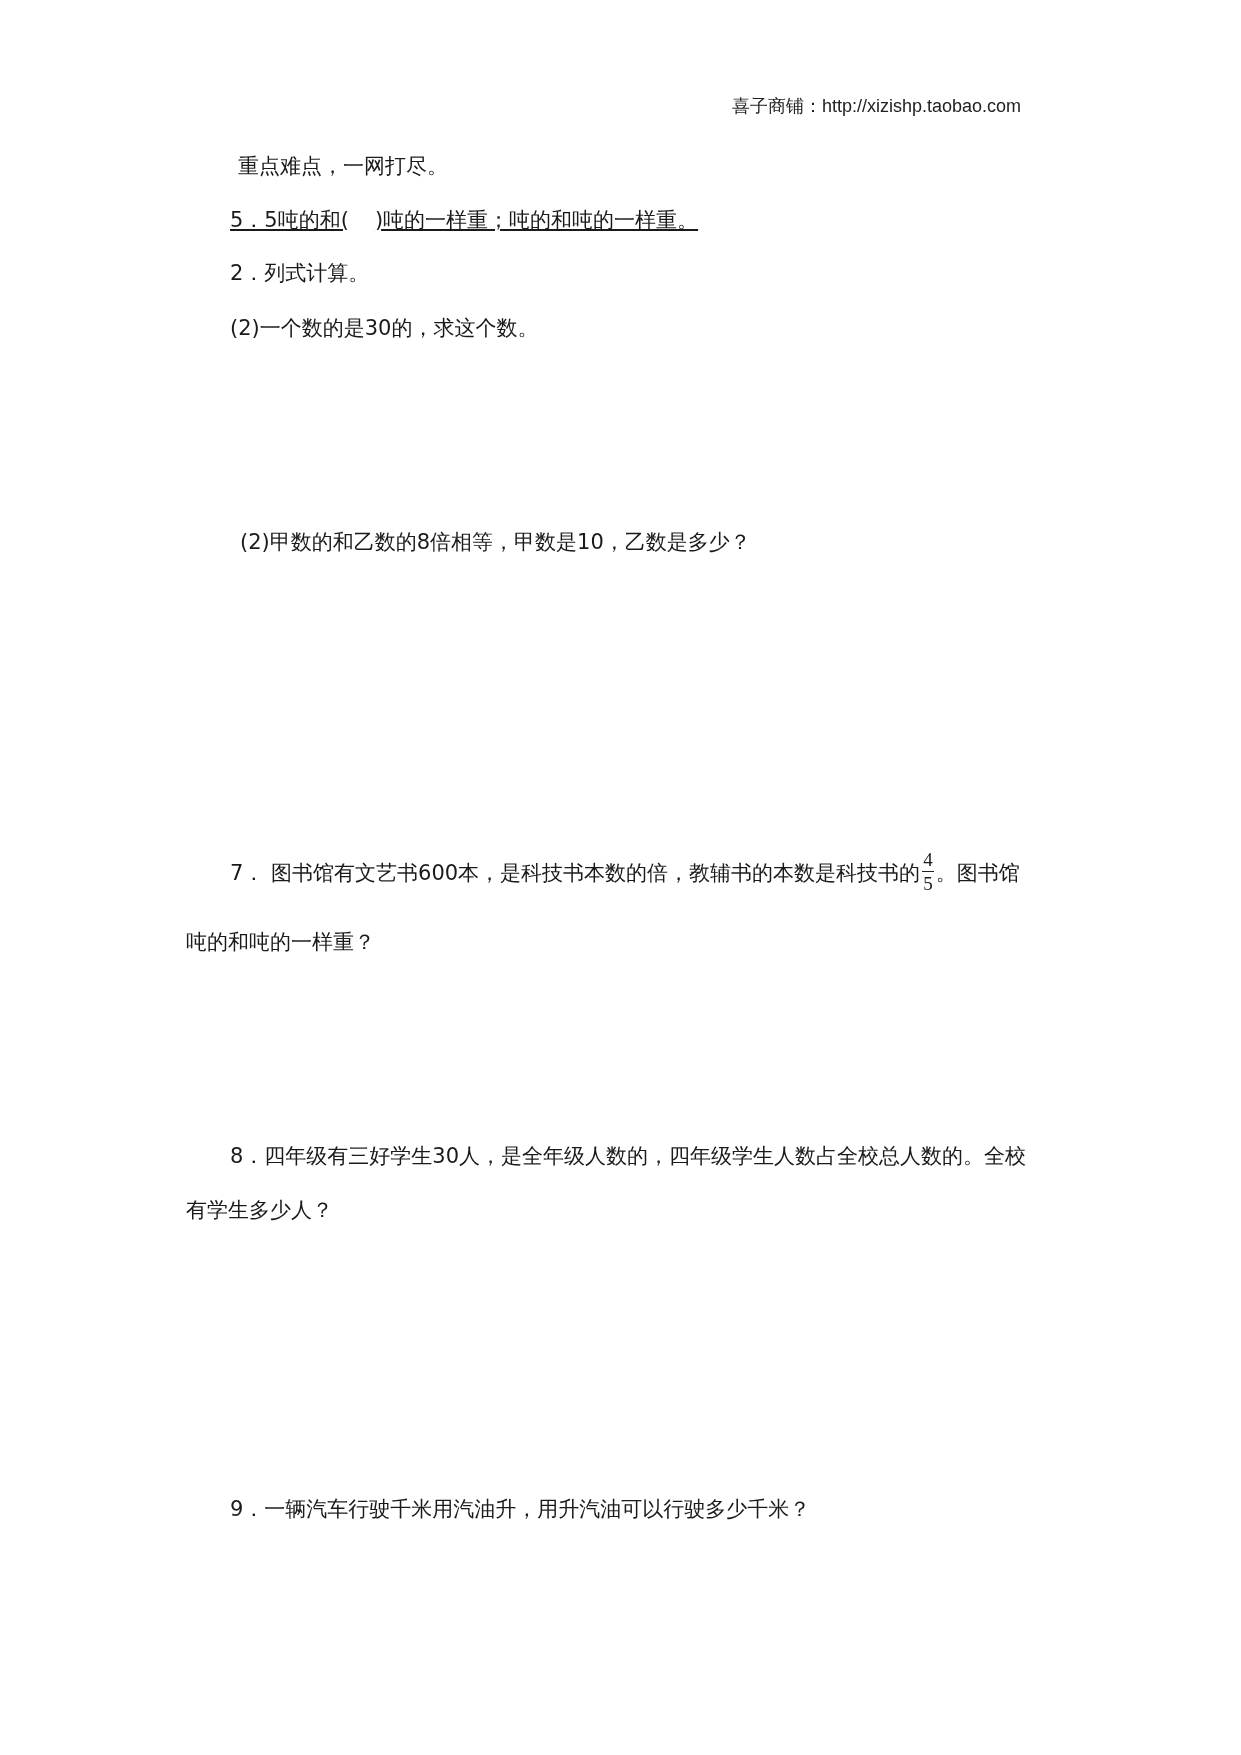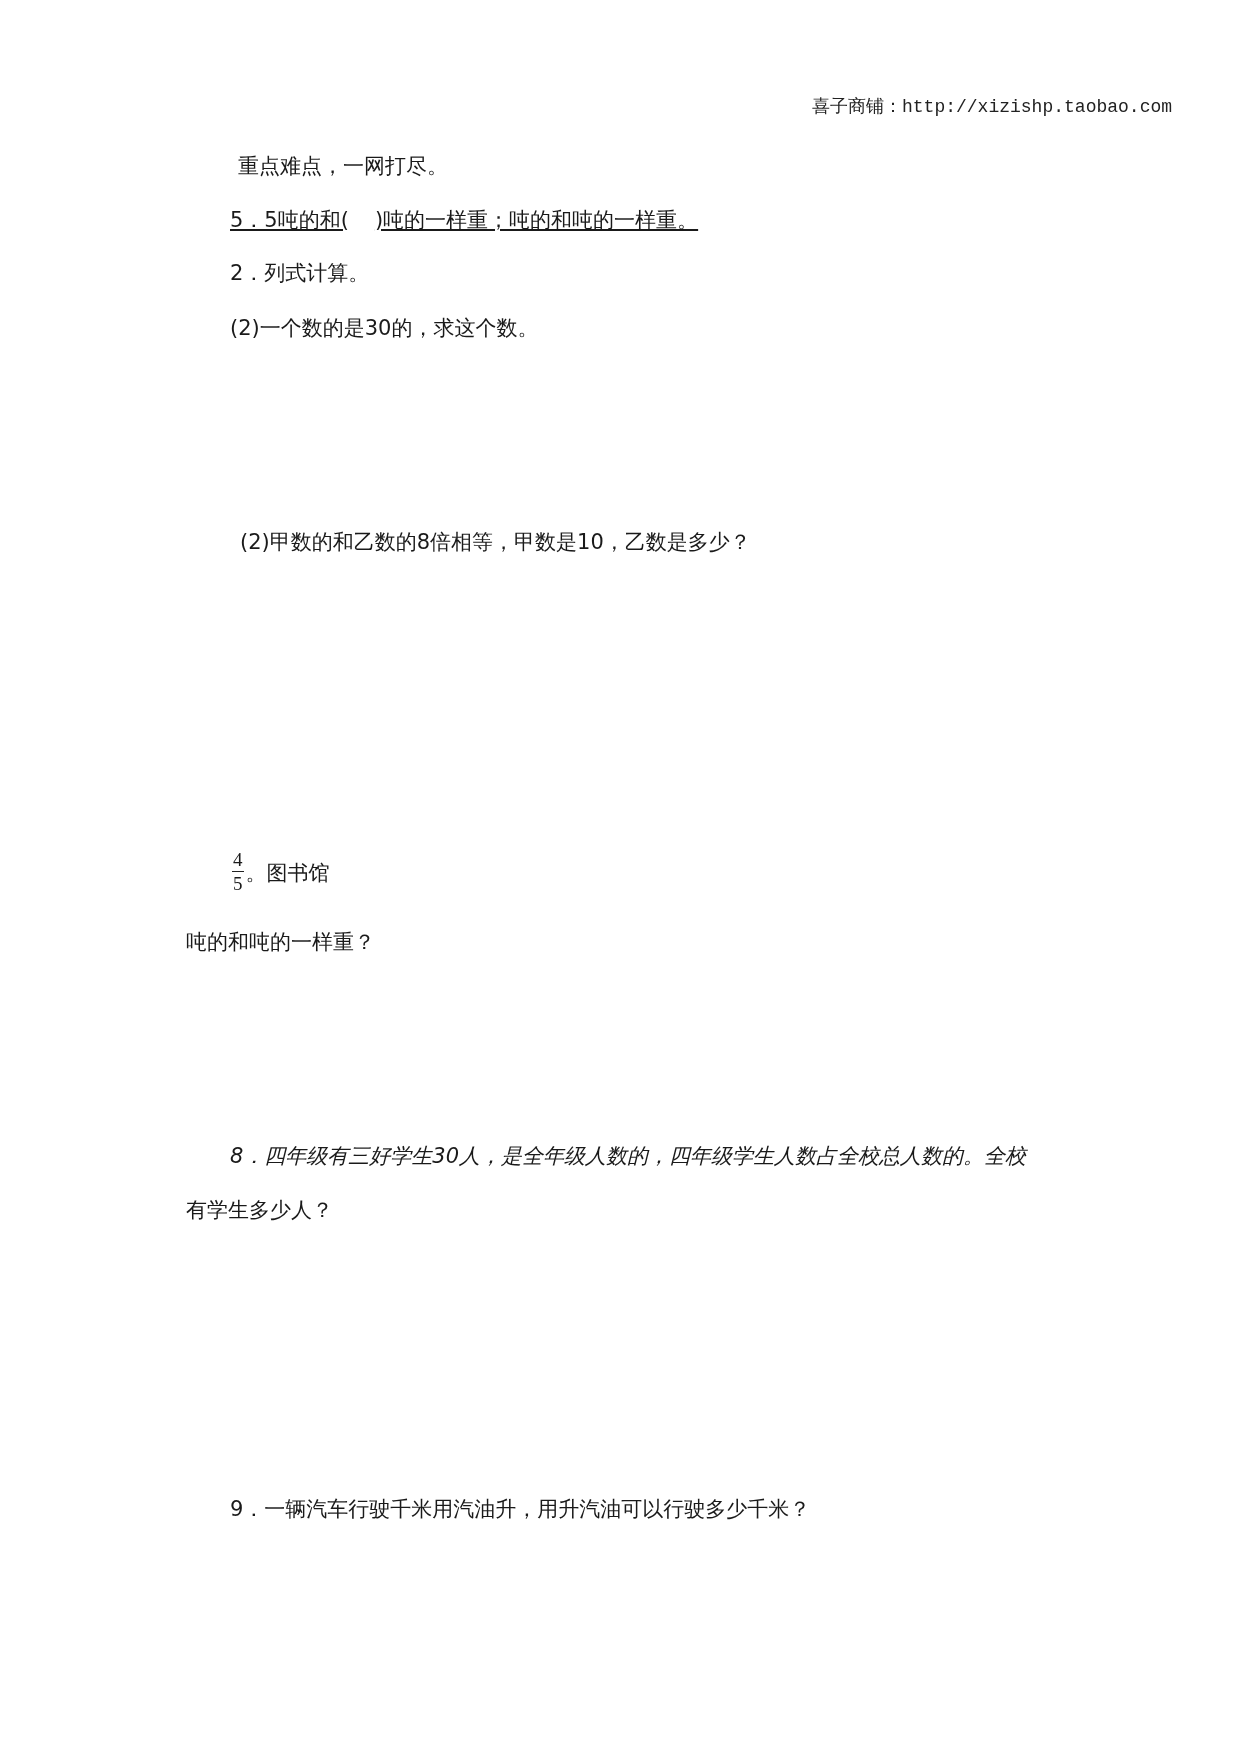--- a/index.html
+++ b/index.html
@@ -11,22 +11,22 @@
       width: 1241px;
       height: 1755px;
       position: relative;
       overflow: hidden;
       color: #1a1a1a;
       font-family: "DejaVu Sans", "Liberation Sans", sans-serif;
     }
     .header {
       position: absolute;
       top: 94px;
-      left: 812px;
-      font-family: Liberation Mono, monospace;
+      left: 732px;
+      font-family: Liberation Sans, sans-serif;
       font-size: 18px;
       color: #222;
       white-space: nowrap;
     }
     .line {
       position: absolute;
       font-size: 21px;
       white-space: nowrap;
       line-height: 1;
     }
@@ -67,22 +67,22 @@
   <span>5．5吨的和(</span><span class="blank" style="width:26px;"></span><span>)吨的一样重；吨的和吨的一样重。</span>
 </div>
 
 <div class="line" style="top:263px; left:230px;">2．列式计算。</div>
 
 <div class="line" style="top:318px; left:230px;">(2)一个数的是30的，求这个数。</div>
 
 <div class="line" style="top:532px; left:240px;">(2)甲数的和乙数的8倍相等，甲数是10，乙数是多少？</div>
 
 <div class="line" style="top:852px; left:230px;">
-  <span class="frac"><span class="num">4</span><span class="den">5</span></span><span>。图书馆</span>
+  <span>7．  图书馆有文艺书600本，是科技书本数的倍，教辅书的本数是科技书的</span><span class="frac"><span class="num">4</span><span class="den">5</span></span><span>。图书馆</span>
 </div>
 
 <div class="line" style="top:932px; left:186px;">吨的和吨的一样重？</div>
 
-<div class="line" style="top:1146px; left:230px;font-style:italic;">8．四年级有三好学生30人，是全年级人数的，四年级学生人数占全校总人数的。全校</div>
+<div class="line" style="top:1146px; left:230px;">8．四年级有三好学生30人，是全年级人数的，四年级学生人数占全校总人数的。全校</div>
 
 <div class="line" style="top:1200px; left:186px;">有学生多少人？</div>
 
 <div class="line" style="top:1499px; left:230px;">9．一辆汽车行驶千米用汽油升，用升汽油可以行驶多少千米？</div>
 
 </body></html>

